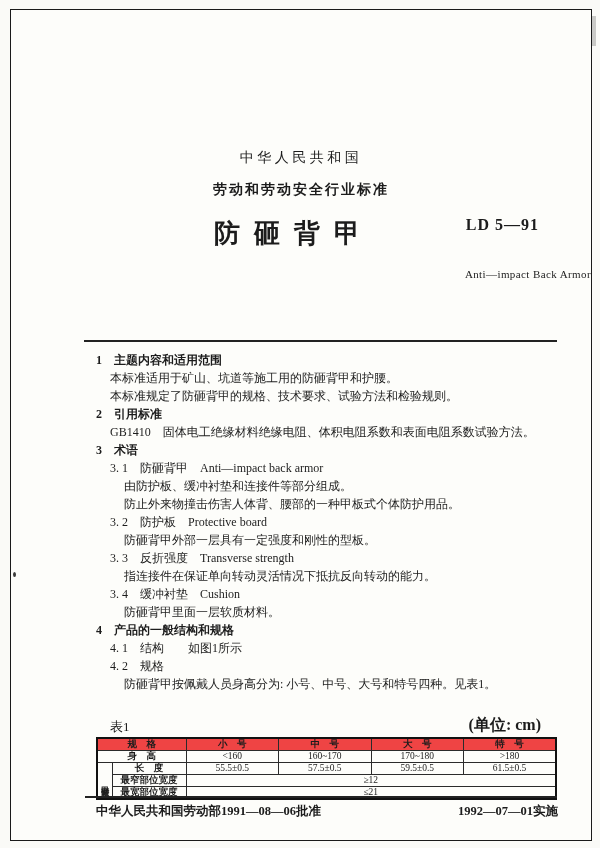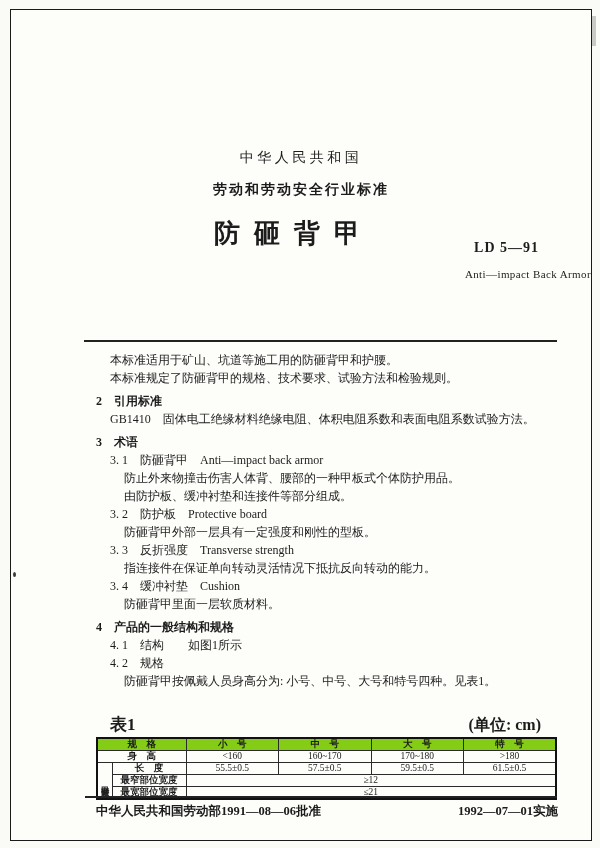--- a/index.html
+++ b/index.html
@@ -13,40 +13,40 @@
     border:1px solid #1a1a1a;background:#fdfdfa;
   }
   
   .country{position:absolute;top:139px;left:0;width:100%;text-align:center;
     font-size:14px;font-weight:normal;letter-spacing:3.5px;}
   .stdtype{position:absolute;top:171px;left:0;width:100%;text-align:center;
     font-size:14px;font-weight:bold;letter-spacing:2px;}
   .titlerow{position:absolute;top:206px;left:0;width:100%;height:36px;}
   .doctitle{position:absolute;top:0;left:0;width:100%;text-align:center;
     font-size:26px;font-weight:bold;letter-spacing:14px;padding-right:14px;box-sizing:border-box;}
-  .stdno{position:absolute;right:52px;top:24px;font-size:14px;font-weight:bold;letter-spacing:1px;}
+  .stdno{position:absolute;right:52px;top:0;font-size:16px;font-weight:bold;letter-spacing:1px;}
   .entitle{position:absolute;top:258px;left:0;width:100%;text-align:right;
     font-size:11px;letter-spacing:0.4px;}
   .rule{position:absolute;top:330px;left:73px;width:473px;height:2px;background:#222;}
   
   .content{position:absolute;top:341px;left:85px;width:462px;font-size:12px;line-height:18px;}
-  .h{font-weight:bold;margin-top:5px;}
+  .h{font-weight:bold;}
   .content .h:first-child{margin-top:0;}
   .p{padding-left:14px;}
   .s{padding-left:14px;}
   .sp{padding-left:28px;}
   
   .tablewrap{position:absolute;top:711px;left:85px;width:461px;}
   .caprow{display:flex;justify-content:space-between;align-items:flex-end;height:15px;margin-bottom:1px;}
-  .cap{font-weight:bold;font-size:17px;padding-left:14px;}
+  .cap{font-weight:normal;font-size:13px;padding-left:14px;}
   .unit{font-size:16px;padding-right:16px;font-weight:bold;}
   table{border-collapse:collapse;width:461px;table-layout:fixed;border:2px solid #111;}
   td{border:1px solid #2b2b2b;font-size:9.5px;text-align:center;height:11px;
      padding:0 1px;line-height:11px;overflow:hidden;white-space:nowrap;}
-  tr.thead td{background:#84cc16;font-weight:bold;}
+  tr.thead td{background:#ef4444;font-weight:bold;}
   td.rl{font-weight:bold;}
   td.vcell{padding:0;}
   .vtext{writing-mode:vertical-lr;text-orientation:upright;display:inline-block;
      font-size:8px;line-height:13px;letter-spacing:-1px;font-weight:bold;}
   
   .footrule{position:absolute;top:786px;left:74px;width:472px;height:2px;background:#222;}
   .footer{position:absolute;top:793px;left:85px;width:462px;display:flex;
     justify-content:space-between;font-size:12.5px;font-weight:bold;}
   
   .smudge{position:absolute;background:#c9c9c6;}
@@ -65,28 +65,29 @@
   <div class="titlerow">
     <div class="doctitle">防砸背甲</div>
     <div class="stdno">LD 5—91</div>
   </div>
 
   <div class="entitle">Anti—impact Back Armor</div>
 
   <div class="rule"></div>
 
   <div class="content">
+    <div class="h">1　主题内容和适用范围</div>
     <div class="p">本标准适用于矿山、坑道等施工用的防砸背甲和护腰。</div>
     <div class="p">本标准规定了防砸背甲的规格、技术要求、试验方法和检验规则。</div>
     <div class="h">2　引用标准</div>
     <div class="p">GB1410　固体电工绝缘材料绝缘电阻、体积电阻系数和表面电阻系数试验方法。</div>
     <div class="h">3　术语</div>
     <div class="s">3. 1　防砸背甲　Anti—impact back armor</div>
+    <div class="sp">由防护板、缓冲衬垫和连接件等部分组成。</div>
     <div class="sp">防止外来物撞击伤害人体背、腰部的一种甲板式个体防护用品。</div>
-    <div class="sp">由防护板、缓冲衬垫和连接件等部分组成。</div>
     <div class="s">3. 2　防护板　Protective board</div>
     <div class="sp">防砸背甲外部一层具有一定强度和刚性的型板。</div>
     <div class="s">3. 3　反折强度　Transverse strength</div>
     <div class="sp">指连接件在保证单向转动灵活情况下抵抗反向转动的能力。</div>
     <div class="s">3. 4　缓冲衬垫　Cushion</div>
     <div class="sp">防砸背甲里面一层软质材料。</div>
     <div class="h">4　产品的一般结构和规格</div>
     <div class="s">4. 1　结构　　如图1所示</div>
     <div class="s">4. 2　规格</div>
     <div class="sp">防砸背甲按佩戴人员身高分为: 小号、中号、大号和特号四种。见表1。</div>

